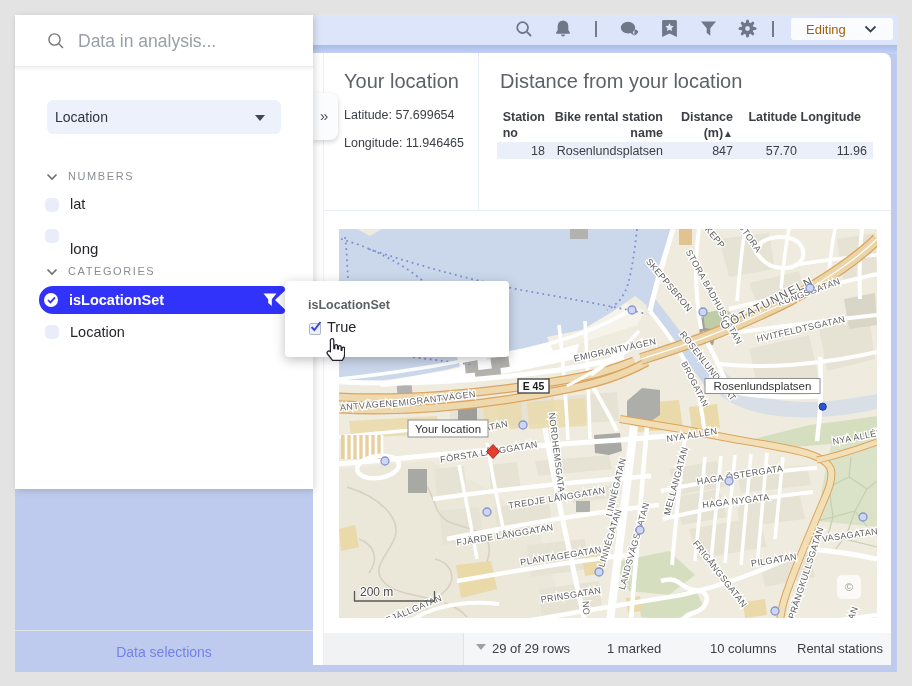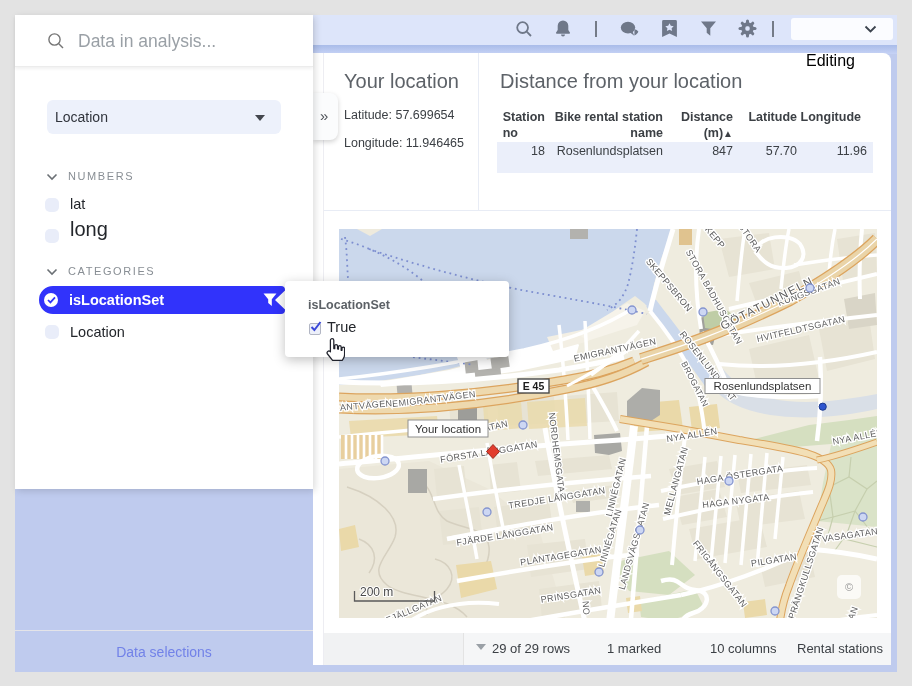--- a/index.html
+++ b/index.html
@@ -29,21 +29,21 @@
 
 <div class="abs" style="left:500px;top:70px;font-size:20px;color:#5d6268;">Distance from your location</div>
 <div class="abs" id="tbl" style="left:497px;top:105px;width:376px;font-size:12.5px;color:#3c4045;">
   <div style="position:relative;height:37px;font-weight:bold;line-height:15.6px;padding-top:5px;">
     <div class="abs" style="right:328px;top:5px;">Station<br>no</div>
     <div class="abs" style="right:210px;top:5px;text-align:right;">Bike rental station<br>name</div>
     <div class="abs" style="right:140px;top:5px;text-align:right;">Distance<br>(m)<span style="font-size:10px;">▲</span></div>
     <div class="abs" style="right:76px;top:5px;text-align:right;">Latitude</div>
     <div class="abs" style="right:12px;top:5px;text-align:right;">Longitude</div>
   </div>
-  <div style="position:relative;height:31px;background:#ebeffa;margin-top:0px;">
+  <div style="position:relative;height:17px;background:#ebeffa;margin-top:0px;">
     <div class="abs" style="right:328px;top:2px;">18</div>
     <div class="abs" style="right:210px;top:2px;">Rosenlundsplatsen</div>
     <div class="abs" style="right:140px;top:2px;">847</div>
     <div class="abs" style="right:76px;top:2px;">57.70</div>
     <div class="abs" style="right:6px;top:2px;">11.96</div>
   </div>
 </div>
 
 <div class="abs" style="left:324px;top:633px;width:567px;height:32px;background:#f5f6f7;"></div>
 <div class="abs" style="left:324px;top:633px;width:140px;height:32px;background:#f1f2f3;border-right:1px solid #e3e3e3;"></div>
@@ -336,21 +336,21 @@
         <line x1="15" y1="9.5" x2="17" y2="9.5"></line>
         <line x1="4.2" y1="4.2" x2="5.6" y2="5.6"></line>
         <line x1="13.4" y1="13.4" x2="14.8" y2="14.8"></line>
         <line x1="4.2" y1="14.8" x2="5.6" y2="13.4"></line>
         <line x1="13.4" y1="5.6" x2="14.8" y2="4.2"></line>
       </g>
     <rect x="7.3" y="7.3" width="4.4" height="4.4" rx="1.6" fill="#dde5fa"></rect>
   </svg>
   <div class="abs" style="left:772px;top:21px;width:1.5px;height:16px;background:#747b87;"></div>
   <div class="abs" style="left:791px;top:18px;width:102px;height:22px;background:#fbfcff;border-radius:3px;"></div>
-  <div class="abs" style="left:806px;top:22px;font-size:16px;color:#000000;margin-top:30px;">Editing</div>
+  <div class="abs" style="left:806px;top:22px;font-size:13px;color:#a16207;">Editing</div>
   <svg class="abs" style="left:864px;top:25px;" width="13" height="9" viewBox="0 0 13 9">
       <polyline points="1.5,1.5 6.5,6.5 11.5,1.5" fill="none" stroke="#3c434e" stroke-width="1.8"></polyline>
     </svg>
 </div>
 
 <div class="abs" id="sidebar" style="left:15px;top:15px;width:298px;height:474px;background:#fff;box-shadow:2px 2px 7px rgba(0,0,0,.14);">
   <div class="abs" style="left:0;top:0;width:298px;height:52px;border-bottom:1px solid #ececec;box-shadow:0 2px 3px rgba(0,0,0,.06);"></div>
   <svg class="abs" style="left:32px;top:17px;" width="18" height="18" viewBox="0 0 18 18">
       <circle cx="7.5" cy="7.5" r="5.6" fill="none" stroke="#757575" stroke-width="1.4"></circle>
       <line x1="11.8" y1="11.8" x2="16" y2="16" stroke="#757575" stroke-width="1.4"></line>
@@ -362,21 +362,21 @@
   <div class="abs" style="left:240px;top:100px;width:0;height:0;border-left:5px solid transparent;border-right:5px solid transparent;border-top:6px solid #43464d;"></div>
 
   <div id="side-items">
     <svg class="abs" style="left:31px;top:158px;" width="12" height="8" viewBox="0 0 12 8">
         <polyline points="1.5,1.5 6,6 10.5,1.5" fill="none" stroke="#6b7075" stroke-width="1.6"></polyline>
       </svg>
     <div class="abs" style="left:53px;top:155px;font-size:11px;color:#888e94;letter-spacing:1.6px;">NUMBERS</div>
     <div class="abs" style="left:30px;top:183px;width:14px;height:14px;background:#e9edf9;border-radius:5px;"></div>
     <div class="abs" style="left:55px;top:181px;font-size:14.5px;color:#23262b;">lat</div>
     <div class="abs" style="left:30px;top:214px;width:14px;height:14px;background:#e9edf9;border-radius:5px;"></div>
-    <div class="abs" style="left:55px;top:203px;font-size:20px;color:#23262b;">long</div>
+    <div class="abs" style="left:55px;top:225px;font-size:15px;color:#23262b;">long</div>
     <svg class="abs" style="left:31px;top:253px;" width="12" height="8" viewBox="0 0 12 8">
         <polyline points="1.5,1.5 6,6 10.5,1.5" fill="none" stroke="#6b7075" stroke-width="1.6"></polyline>
       </svg>
     <div class="abs" style="left:53px;top:250px;font-size:11px;color:#888e94;letter-spacing:1.6px;">CATEGORIES</div>
 
     <svg class="abs" style="left:24px;top:271px;" width="246" height="28" viewBox="0 0 246 28">
       <path d="M14 0 H242 a4 4 0 0 1 4 4 v0.5 L236 14 L246 23.5 v0.5 a4 4 0 0 1 -4 4 H14 A14 14 0 0 1 14 0 Z" fill="#3133fb"></path>
     </svg>
     <div class="abs" style="left:54px;top:276.5px;font-size:14.5px;font-weight:bold;color:#ffffff;">isLocationSet</div>
     <div class="abs" style="left:29px;top:278px;width:14px;height:14px;background:#fff;border-radius:50%;"></div>

